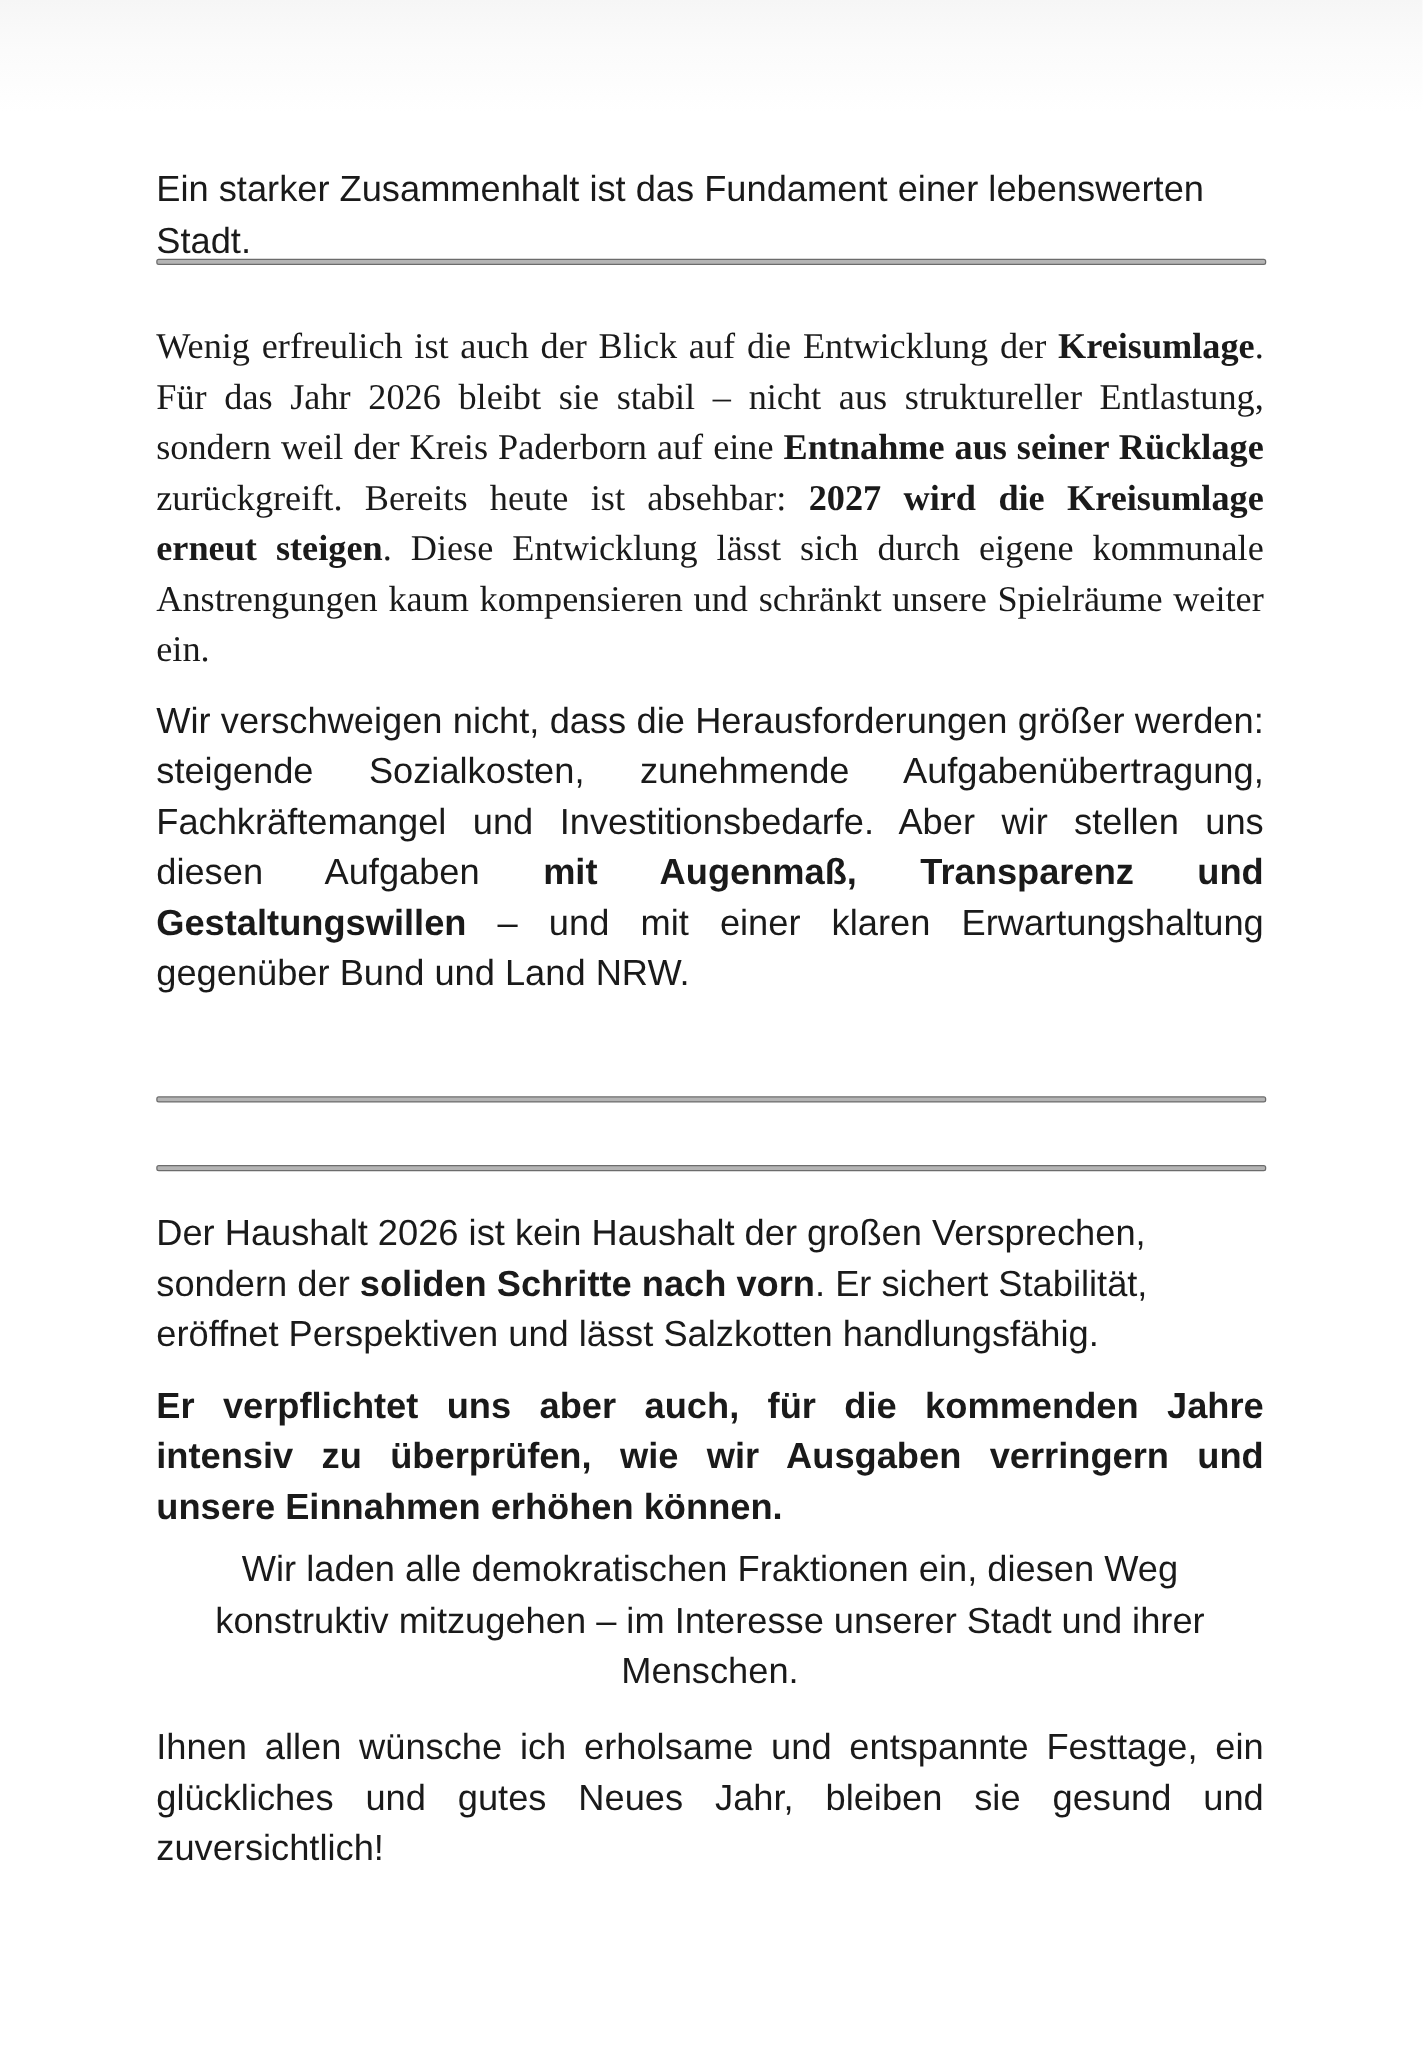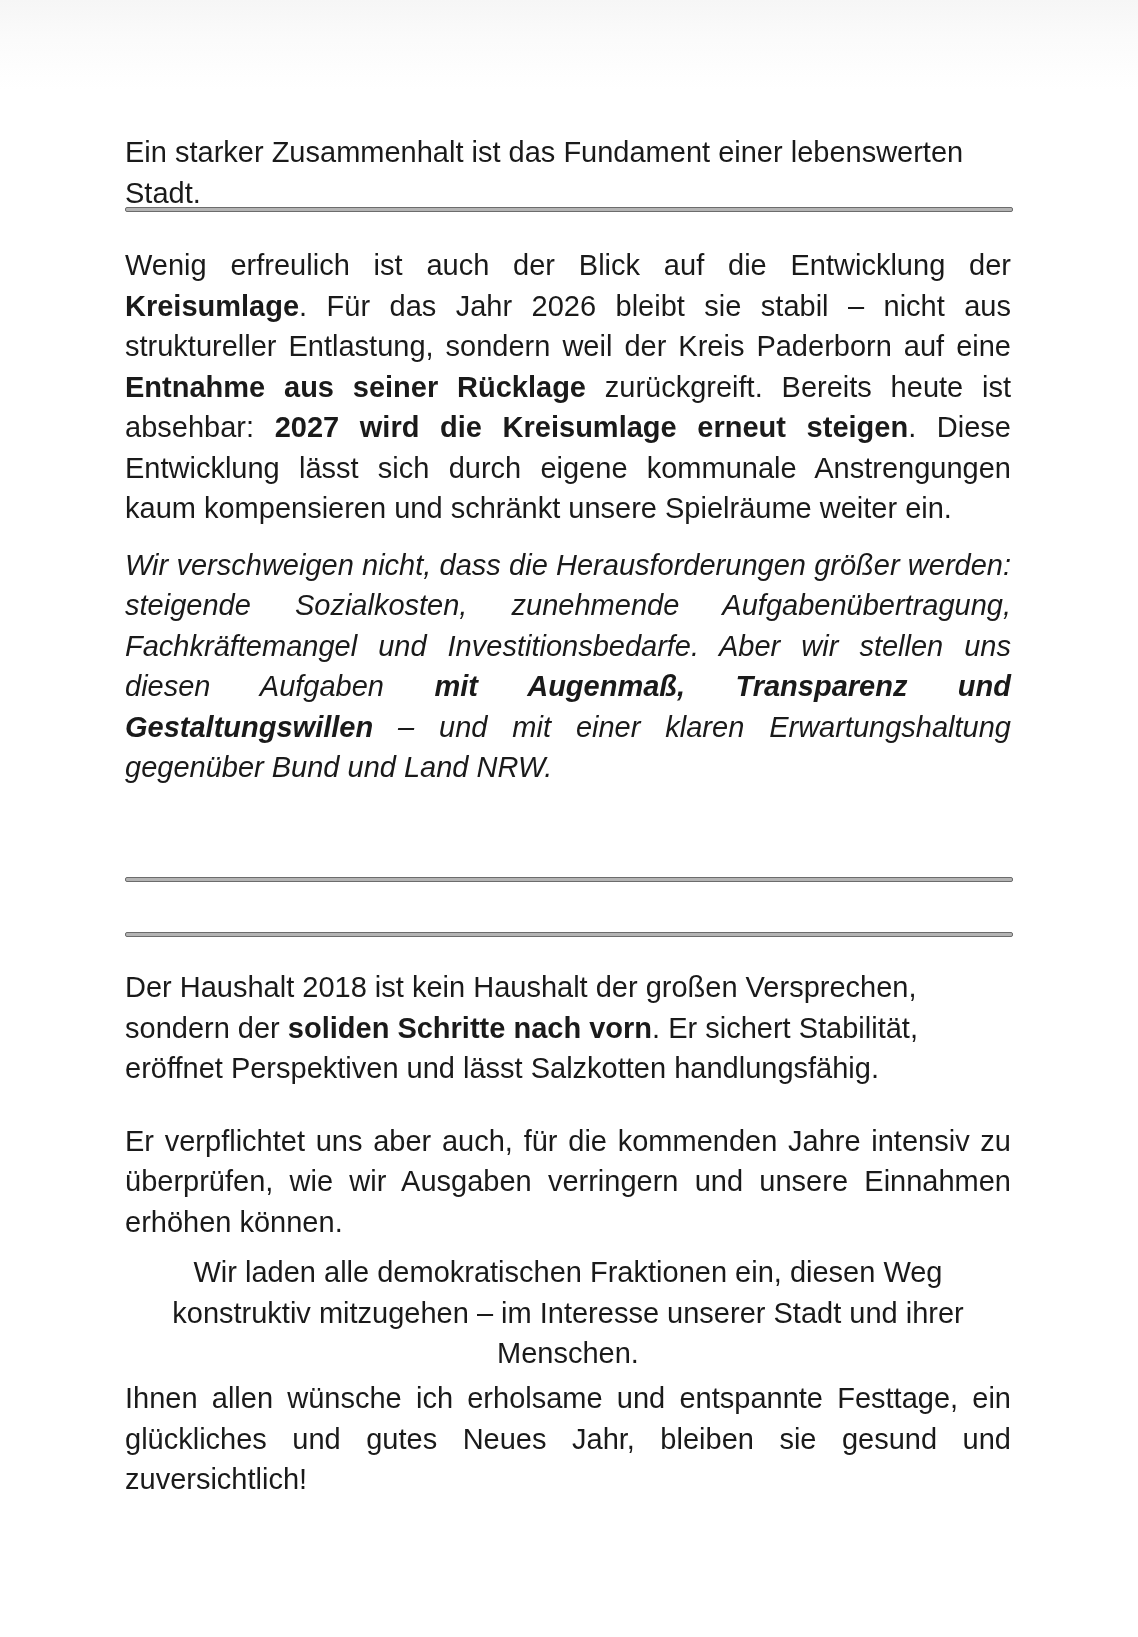--- a/index.html
+++ b/index.html
@@ -47,38 +47,38 @@
 <div class="page">
 
   <div class="block" style="top:132px;">
     <p class="nojust">Ein starker Zusammenhalt ist das Fundament einer lebenswerten Stadt.</p>
   </div>
 
   <div class="sep" style="top:207px;"></div>
 
   <div class="block" style="top:245px;">
 
-    <p style="margin-top:0;">
+    <p style="margin-top:12px;font-family:Liberation Serif, serif;">
       <span>Wenig erfreulich ist auch der Blick auf die Entwicklung der </span><b>Kreisumlage</b><span>. Für das Jahr 2026 bleibt sie stabil – nicht aus struktureller Entlastung, sondern weil der Kreis Paderborn auf eine </span><b>Entnahme aus seiner Rücklage</b><span> zurückgreift. Bereits heute ist absehbar: </span><b>2027 wird die Kreisumlage erneut steigen</b><span>. Diese Entwicklung lässt sich durch eigene kommunale Anstrengungen kaum kompensieren und schränkt unsere Spielräume weiter ein.</span>
     </p>
 
-    <p style="margin-top:16px;font-style:italic;">
+    <p style="margin-top:16px;">
       <span>Wir verschweigen nicht, dass die Herausforderungen größer werden: steigende Sozialkosten, zunehmende Aufgabenübertragung, Fachkräftemangel und Investitionsbedarfe. Aber wir stellen uns diesen Aufgaben </span><b>mit Augenmaß, Transparenz und Gestaltungswillen</b><span> – und mit einer klaren Erwartungshaltung gegenüber Bund und Land NRW.</span>
     </p>
   </div>
 
   <div class="sep" style="top:877px;"></div>
   <div class="sep" style="top:932px;"></div>
 
   <div class="block" style="top:967px;">
     <p class="nojust">
-      <span>Der Haushalt 2018 ist kein Haushalt der großen Versprechen, sondern der </span><b>soliden Schritte nach vorn</b><span>. Er sichert Stabilität, eröffnet Perspektiven und lässt Salzkotten handlungsfähig.</span>
+      <span>Der Haushalt 2026 ist kein Haushalt der großen Versprechen, sondern der </span><b>soliden Schritte nach vorn</b><span>. Er sichert Stabilität, eröffnet Perspektiven und lässt Salzkotten handlungsfähig.</span>
     </p>
 
-    <p style="margin-top:32px;">Er verpflichtet uns aber auch, für die kommenden Jahre intensiv zu überprüfen, wie wir Ausgaben verringern und unsere Einnahmen erhöhen können.</p>
+    <p style="margin-top:16px;font-weight:bold;">Er verpflichtet uns aber auch, für die kommenden Jahre intensiv zu überprüfen, wie wir Ausgaben verringern und unsere Einnahmen erhöhen können.</p>
 
     <p class="nojust" style="margin-top:10px;text-align:center;">Wir laden alle demokratischen Fraktionen ein, diesen Weg konstruktiv mitzugehen – im Interesse unserer Stadt und ihrer Menschen.</p>
   </div>
 
   <div class="block" style="top:1356px;margin-top:22px;">
     <p>Ihnen allen wünsche ich erholsame und entspannte Festtage, ein glückliches und gutes Neues Jahr, bleiben sie gesund und zuversichtlich!</p>
   </div>
 
 </div>
 

